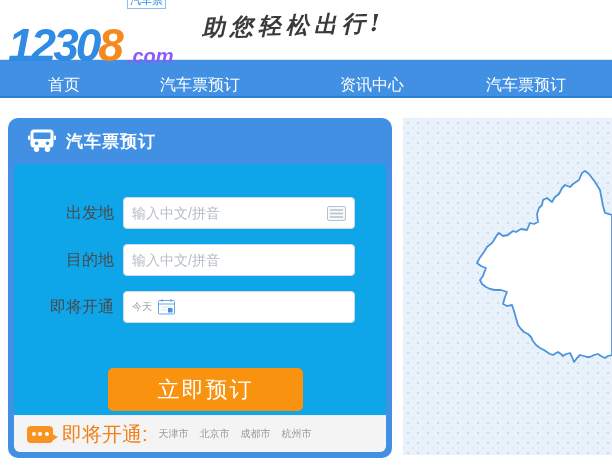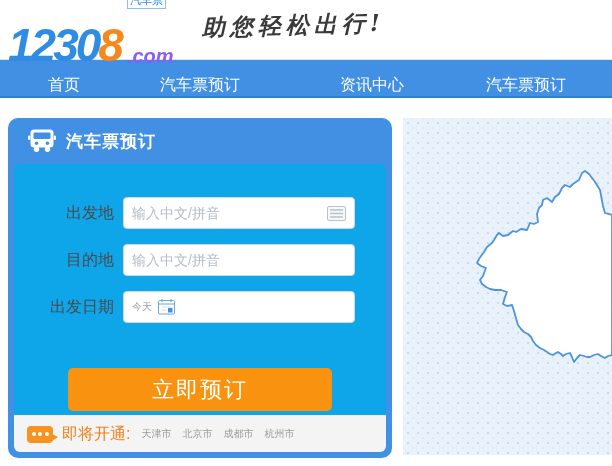--- a/index.html
+++ b/index.html
@@ -35,27 +35,27 @@
   .form-row { display:flex; align-items:center; margin-bottom:15px; }
   .form-row.first { margin-top:33px; }
   .form-label { width:100px; text-align:right; margin-right:9px; font-size:16px; color:#4a4a4a; }
   .input-box { width:232px; height:32px; border:1px solid #ccd9e8; border-radius:4px; display:flex; align-items:center; padding:0 8px; background:#fff; }
   .input-box input { border:none; outline:none; flex:1; font-size:14px; color:#555; min-width:0; font-family:"Liberation Sans", sans-serif; }
   .input-box input::placeholder { color:#b4bcc6; opacity:1; }
   .date-value { flex:1; font-size:15px; color:#878f99; }
   .today-label { font-size:10px; color:#9aa3ad; margin-right:6px; cursor:pointer; }
   .picker-icon { cursor:pointer; display:flex; }
 
-  .submit-btn { width:264px; height:43px; margin:30px 0 0 54px; background:#f8920f; border:none; border-radius:5px; color:#fff; font-size:22px; letter-spacing:2px; cursor:pointer; font-family:"Liberation Sans", sans-serif; }
+  .submit-btn { width:195px; height:43px; margin:30px 0 0 94px; background:#f8920f; border:none; border-radius:5px; color:#fff; font-size:22px; letter-spacing:2px; cursor:pointer; font-family:"Liberation Sans", sans-serif; }
 
   .panel-footer { margin-top:auto; height:37px; background:#f4f4f4; border-top:1px solid #ececec; display:flex; align-items:center; padding-left:13px; }
   .bubble { width:26px; height:17px; background:#f79421; border-radius:4px; display:flex; align-items:center; justify-content:center; gap:2.5px; position:relative; flex:none; }
   .bubble .dot { width:4px; height:4px; background:#fff; border-radius:50%; }
   .bubble .tail { position:absolute; right:-5px; bottom:2px; width:0; height:0; border-left:6px solid #f79421; border-top:3px solid transparent; border-bottom:4px solid transparent; }
-  .coming-label { color:#f28019; font-size:16px; margin-left:9px; }
+  .coming-label { color:#f28019; font-size:20px; margin-left:9px; }
   .city { color:#999; font-size:10px; margin-left:11px; cursor:pointer; }
 
   
   .map { width:209px; height:337px; margin-left:11px; position:relative; overflow:hidden;
          background-color:#e9f1fa;
          background-image: radial-gradient(#c8dcf2 1px, rgba(0,0,0,0) 1.2px),
                            radial-gradient(#dae8f7 1px, rgba(0,0,0,0) 1.2px);
          background-size:10px 10px, 10px 10px;
          background-position:0 0, 5px 5px; }
   .map svg { position:absolute; left:0; top:0; }
@@ -118,21 +118,21 @@
       </div>
 
       <div class="form-row">
         <span class="form-label">目的地</span>
         <div class="input-box">
           <input type="text" placeholder="输入中文/拼音" style="">
         </div>
       </div>
 
       <div class="form-row">
-        <span class="form-label">出发日期</span>
+        <span class="form-label">即将开通</span>
         <div class="input-box">
           <span class="today-label">今天</span>
           <span class="picker-icon">
             <svg width="18" height="16" viewBox="0 0 18 16">
               <rect x="0.5" y="1.5" width="16" height="13.5" rx="1" fill="#fff" stroke="#6aa6e0"></rect>
               <line x1="0.5" y1="5" x2="16.5" y2="5" stroke="#6aa6e0"></line>
               <line x1="4" y1="0" x2="4" y2="3" stroke="#6aa6e0"></line>
               <line x1="13" y1="0" x2="13" y2="3" stroke="#6aa6e0"></line>
               <line x1="3.5" y1="8" x2="13.5" y2="8" stroke="#d4e2f0"></line>
               <line x1="3.5" y1="11" x2="9" y2="11" stroke="#d4e2f0"></line>

